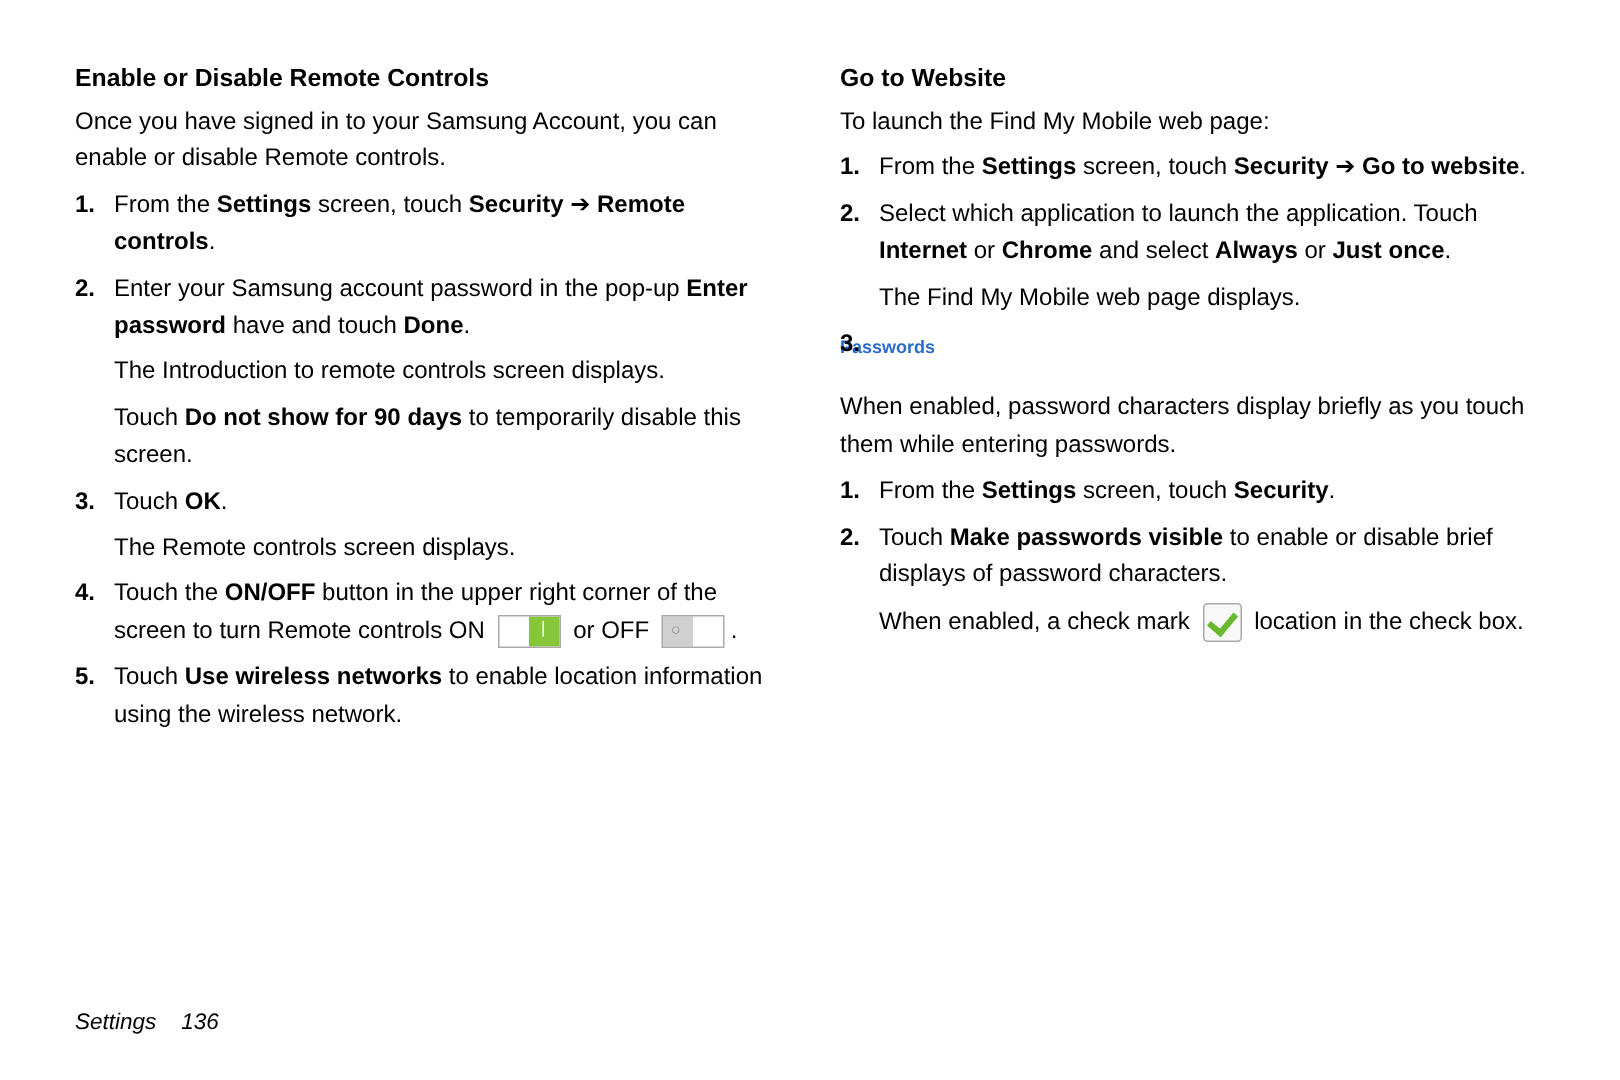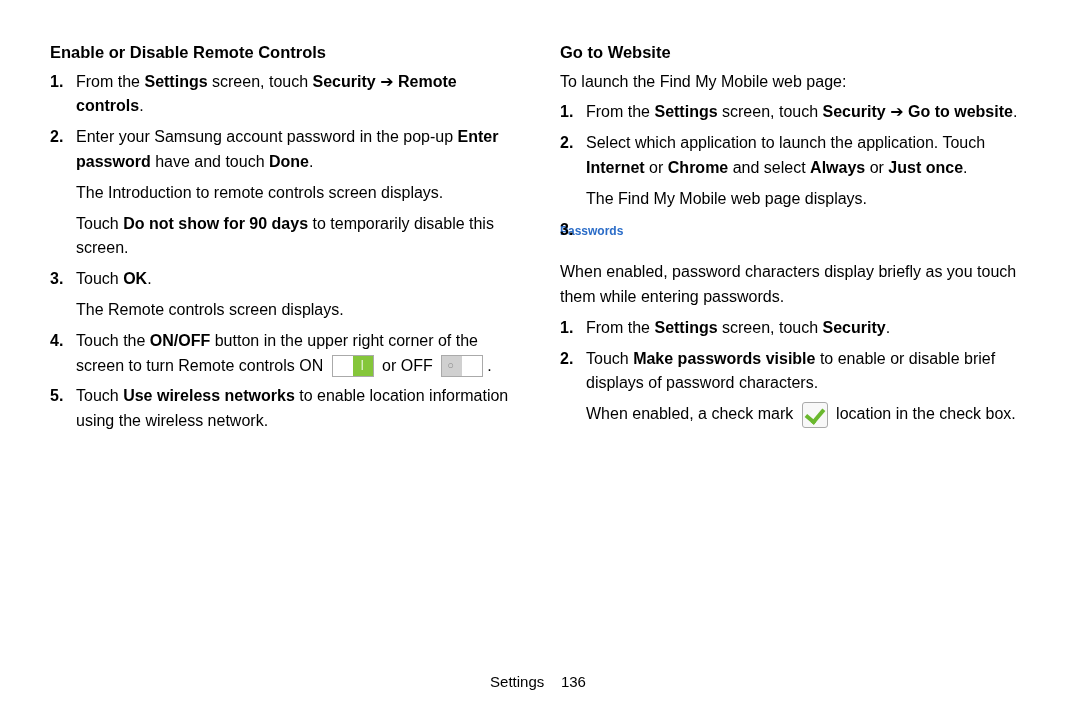--- a/index.html
+++ b/index.html
@@ -107,34 +107,36 @@
     position: absolute;
     left: 6px;
     top: 2px;
     width: 8px;
     height: 14px;
     border: solid #6ab82e;
     border-width: 0 4px 4px 0;
     transform: rotate(40deg);
   }
   .footer {
-    text-align: center;
+    text-align: left;
     font-size: 15px;
     padding-right: 4px;
     margin-top: auto;
+    font-style: italic;
   }
   b { font-weight: bold; }
 </style>
 </head>
 <body>
 
 <div class="columns">
 
   <div class="col">
     <div class="h4">Enable or Disable Remote Controls</div>
+    <div class="intro">Once you have signed in to your Samsung Account, you can enable or disable Remote controls.</div>
 
     <ol class="steps">
       <li>
         <span class="num">1.</span>
         <span>From the </span><b>Settings</b><span> screen, touch </span><b>Security</b><span> ➔ </span><b>Remote controls</b><span>.</span>
       </li>
       <li>
         <span class="num">2.</span>
         <span>Enter your Samsung account password in the pop-up </span><b>Enter password</b><span> have and touch </span><b>Done</b><span>.</span>
       </li>

